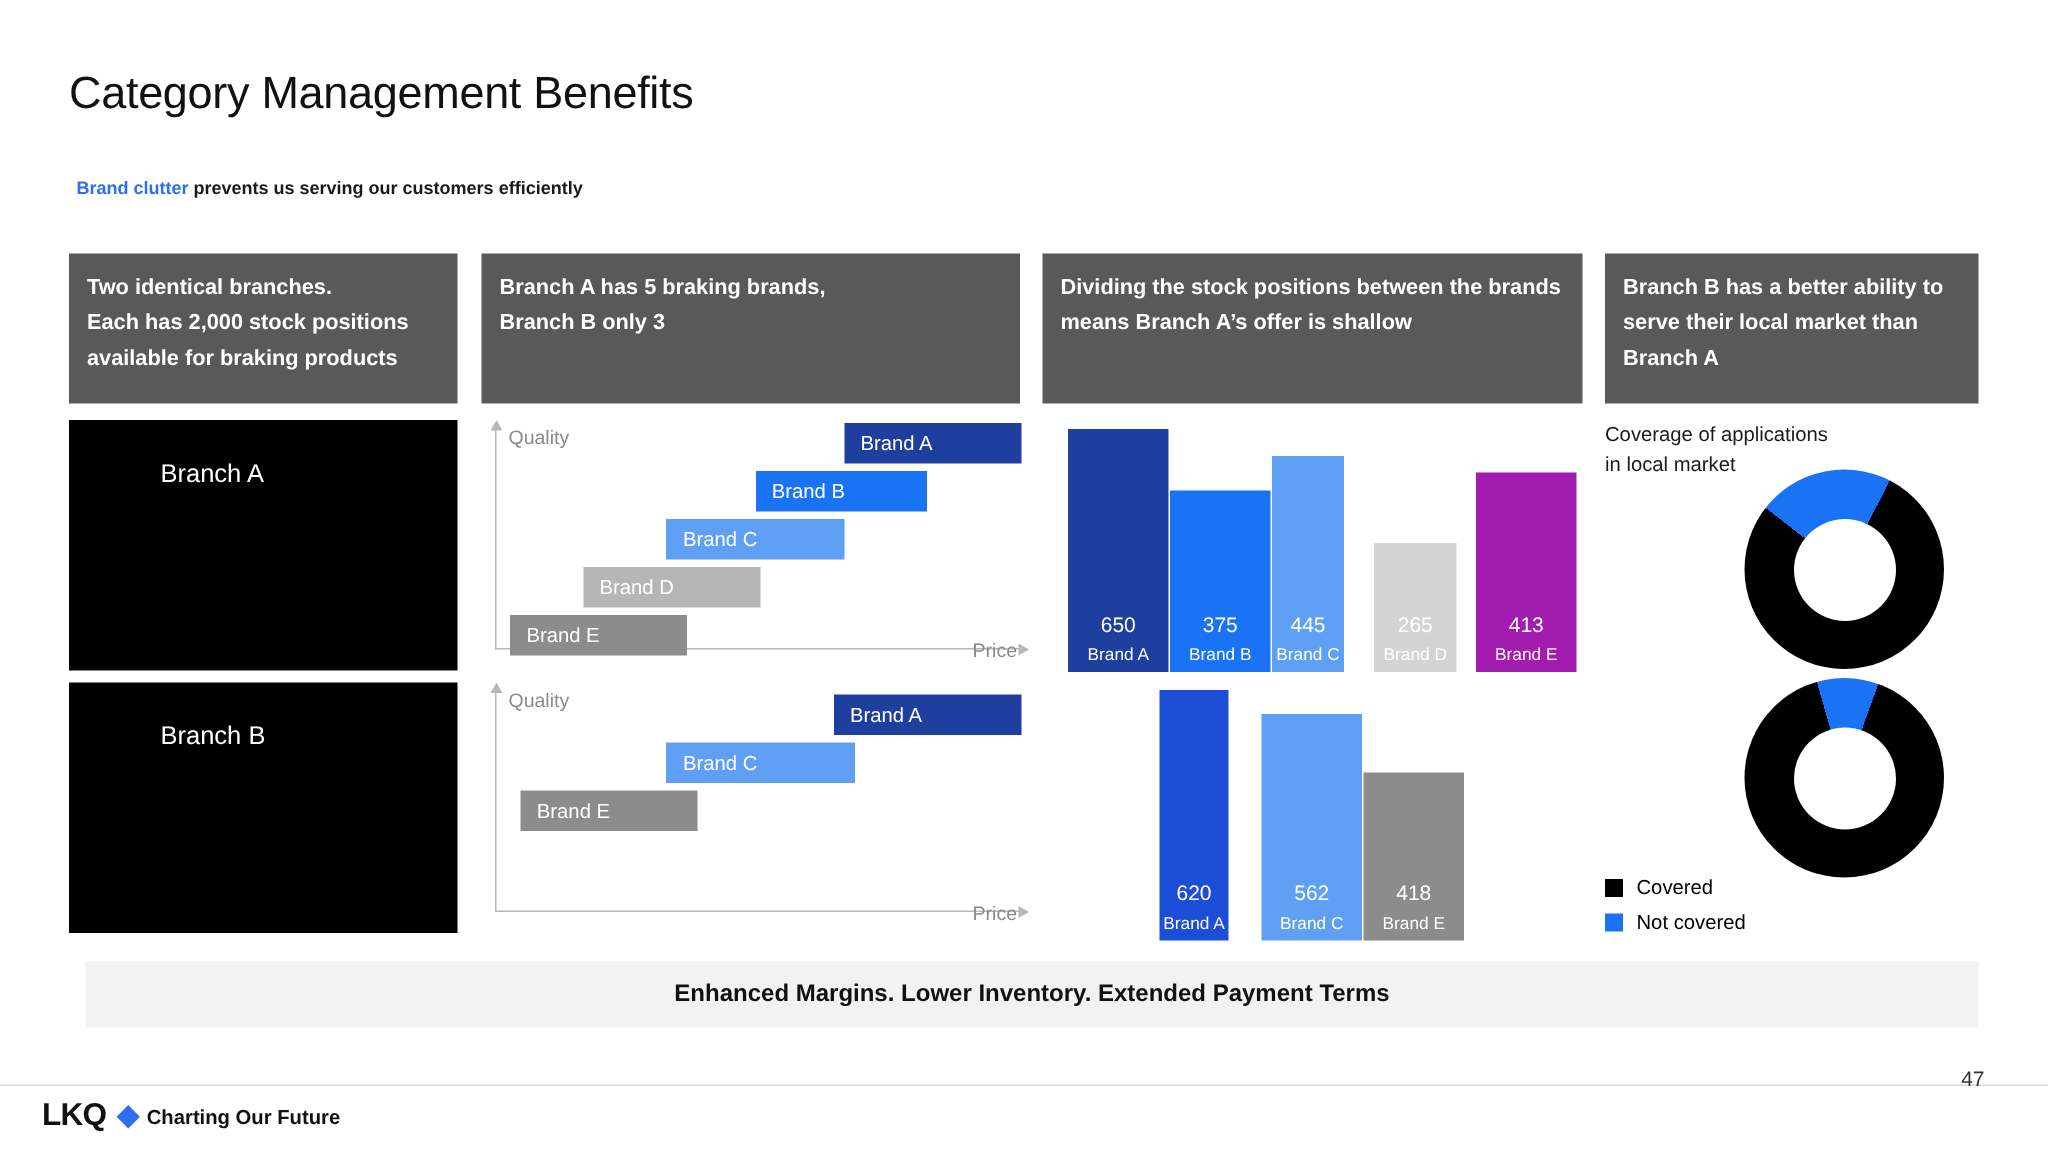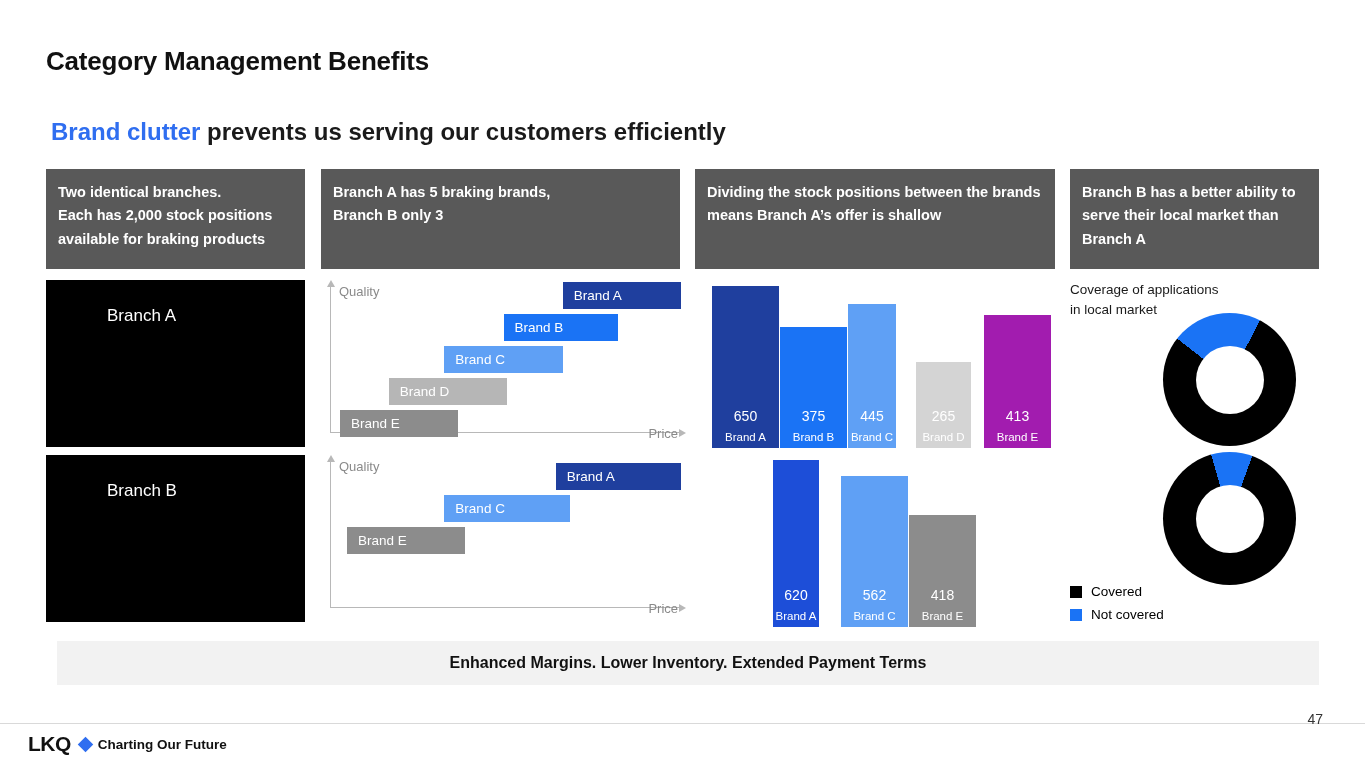--- a/index.html
+++ b/index.html
@@ -10,26 +10,26 @@
     font-family:"Liberation Sans", sans-serif;
     color:#000000;
     position:relative;
     overflow:hidden;
   }
   .slide { position:absolute; inset:0; }
 
   
   #title {
     position:absolute; left:46px; top:46px;
-    font-size:26px; font-weight:bold; letter-spacing:-0.2px;
+    font-size:30px; font-weight:normal; letter-spacing:-0.2px;
     color:#111111;
   }
   #subtitle {
     position:absolute; left:51px; top:118px;
-    font-size:24px; font-weight:bold; color:#1a1a1a;
+    font-size:12px; font-weight:bold; color:#1a1a1a;
   }
   #subtitle .hl { color:#2f6ef0; }
 
   
   .hdr {
     position:absolute;
     background:#595959;
     color:#ffffff;
     font-size:14.5px;
     font-weight:bold;

